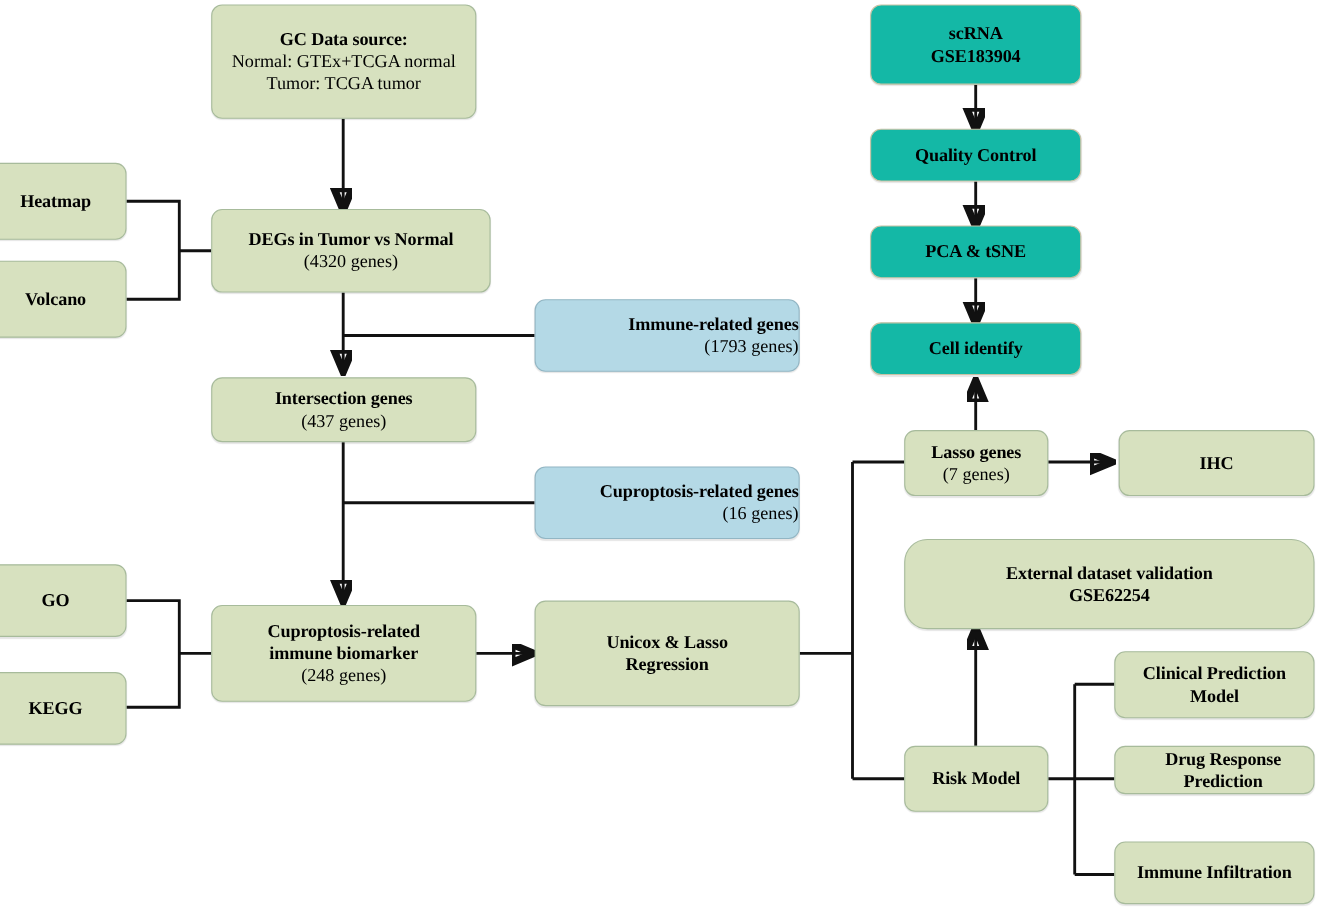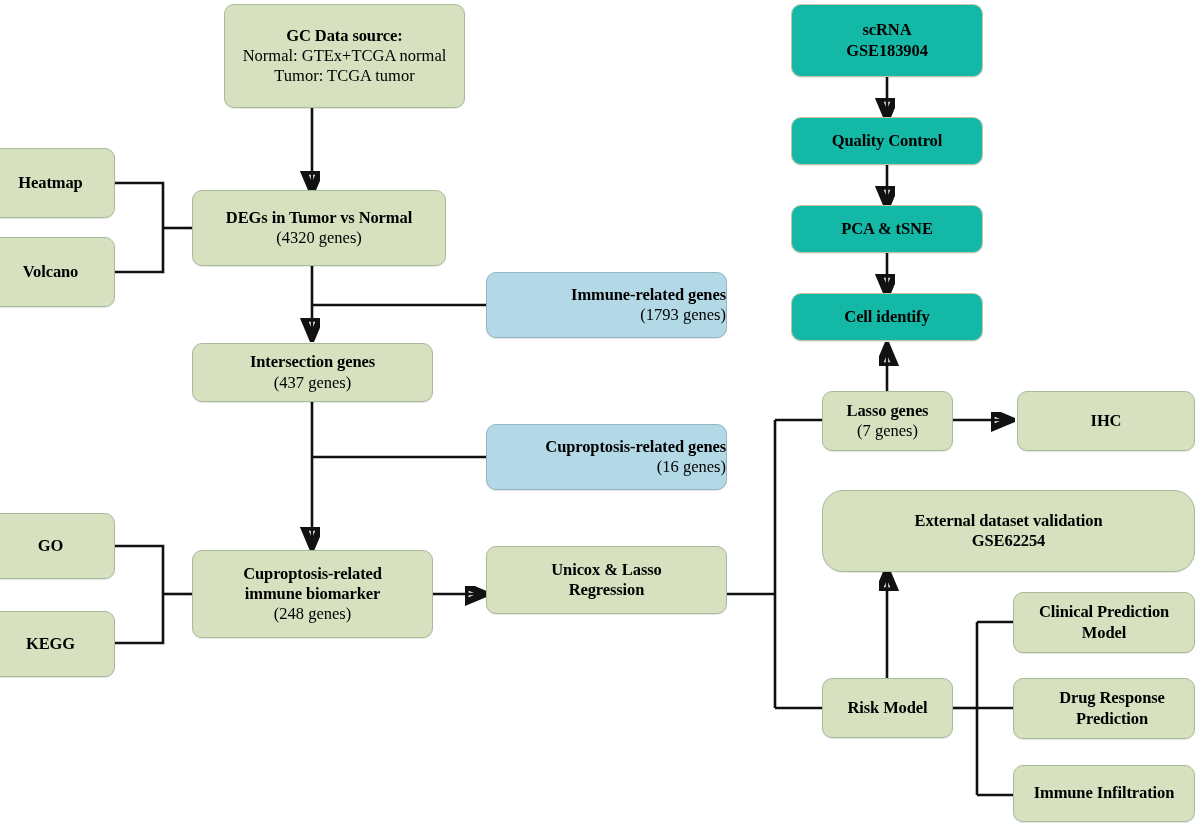--- a/index.html
+++ b/index.html
@@ -93,21 +93,21 @@
 
     <path d="M887,678 L887,572" marker-end="url(#arrow)"></path>
 
     <path d="M953,708 L977,708"></path>
     <path d="M977,622 L977,795"></path>
     <path d="M977,622 L1013,622"></path>
     <path d="M977,708 L1013,708"></path>
     <path d="M977,795 L1013,795"></path>
   </svg>
 
-  <div class="node green" style="left:192px; top:4px; width:241px; height:104px;margin-left:32px;">
+  <div class="node green" style="left:192px; top:4px; width:241px; height:104px;">
     <span class="ln bold">GC Data source:</span>
     <span class="ln plain">Normal: GTEx+TCGA normal</span>
     <span class="ln plain">Tumor: TCGA tumor</span>
   </div>
 
   <div class="node green" style="left:-14px; top:148px; width:129px; height:70px;">
     <span class="ln bold">Heatmap</span>
   </div>
 
   <div class="node green" style="left:-14px; top:237px; width:129px; height:70px;">
@@ -141,21 +141,21 @@
   <div class="node green" style="left:-14px; top:611px; width:129px; height:66px;">
     <span class="ln bold">KEGG</span>
   </div>
 
   <div class="node green" style="left:192px; top:550px; width:241px; height:88px;">
     <span class="ln bold">Cuproptosis-related</span>
     <span class="ln bold">immune biomarker</span>
     <span class="ln plain">(248 genes)</span>
   </div>
 
-  <div class="node green" style="left:486px; top:546px; width:241px; height:68px;">
+  <div class="node green" style="left:486px; top:546px; width:241px; height:96px;">
     <span class="ln bold">Unicox &amp; Lasso</span>
     <span class="ln bold">Regression</span>
   </div>
 
   <div class="node yellow" style="left:791px; top:4px; width:192px; height:73px;">
     <span class="ln bold">scRNA</span>
     <span class="ln bold">GSE183904</span>
   </div>
 
   <div class="node yellow" style="left:791px; top:117px; width:192px; height:48px;">
@@ -186,21 +186,21 @@
 
   <div class="node green" style="left:822px; top:678px; width:131px; height:60px;">
     <span class="ln bold">Risk Model</span>
   </div>
 
   <div class="node green" style="left:1013px; top:592px; width:182px; height:61px;">
     <span class="ln bold">Clinical Prediction</span>
     <span class="ln bold">Model</span>
   </div>
 
-  <div class="node green" style="left:1013px; top:678px; width:182px; height:61px;padding-left:16px;">
+  <div class="node green" style="left:1013px; top:678px; width:182px; height:44px;padding-left:16px;">
     <span class="ln bold">Drug Response</span>
     <span class="ln bold">Prediction</span>
   </div>
 
   <div class="node green" style="left:1013px; top:765px; width:182px; height:57px;">
     <span class="ln bold">Immune Infiltration</span>
   </div>
 
 </div>
 

